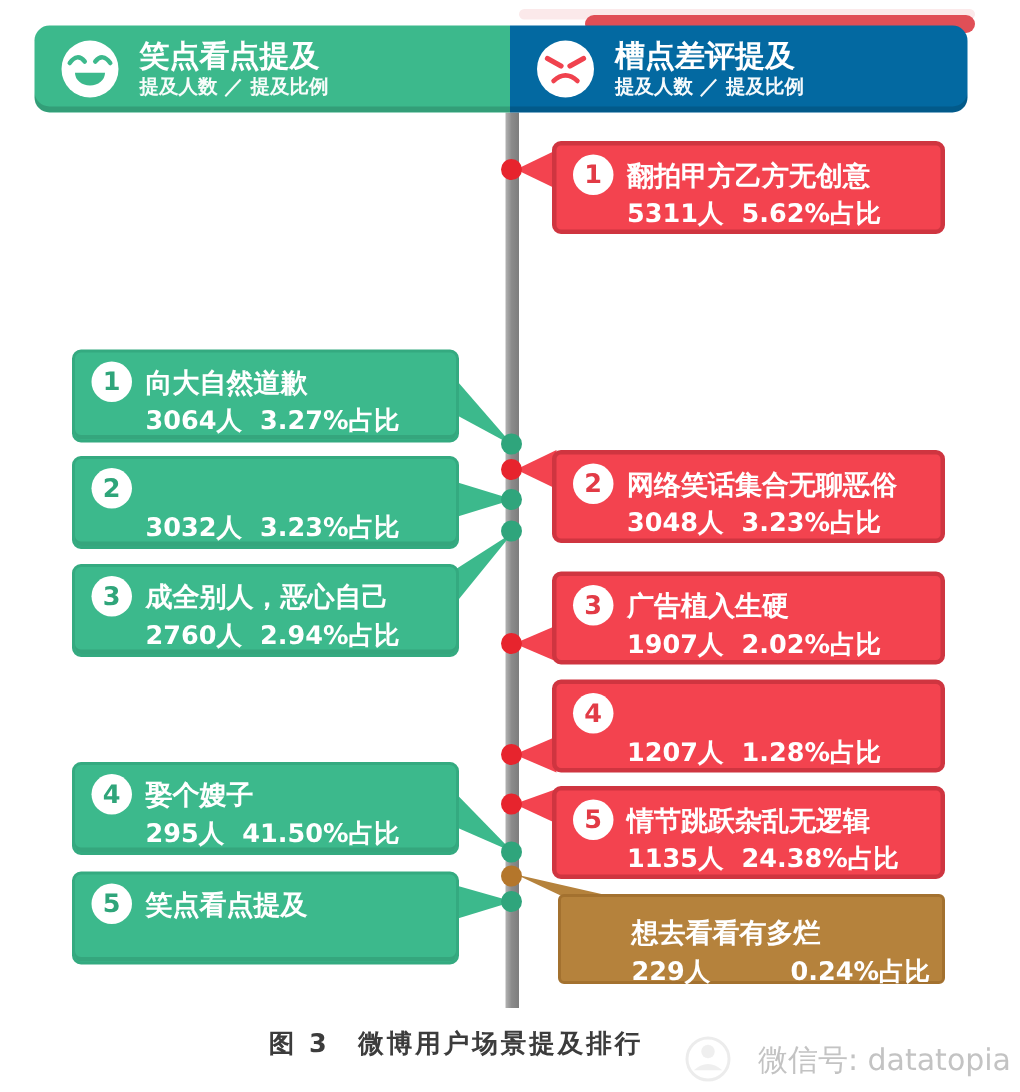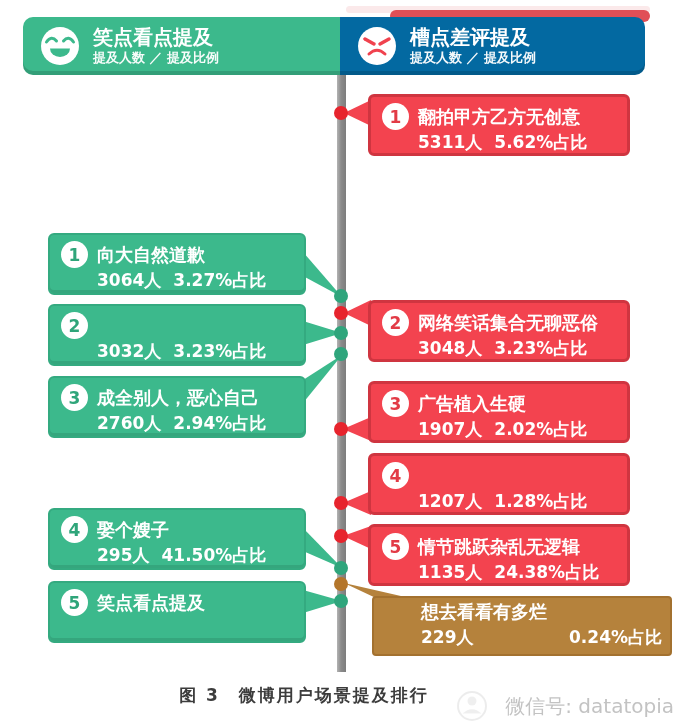--- a/index.html
+++ b/index.html
@@ -42,22 +42,22 @@
     font-size:17px; font-weight:bold; }
   .row2 { display:flex; gap:12px; padding-left:36px; margin-top:1px;
     font-size:17px; font-weight:bold; white-space:nowrap; }
 
   .green-box { left:48px; width:258px; height:62px; background:#3cb98c;
     border:2px solid #34aa80; box-shadow: inset 0 -3px 0 rgba(0,0,0,.10); }
   .green-box .badge { color:#2fa57a; }
   .red-box { left:368px; width:262px; height:62px; background:#f3434f;
     border:3px solid #cf3540; }
   .red-box .badge { color:#e23b46; }
-  .brown-box { left:372px; width:300px; height:60px; background:#b5823c;
-    border:2px solid #a3712f; border-radius:4px; padding:2px 8px 6px 47px; }
+  .brown-box { left:372px; width:258px; height:60px; background:#b5823c;
+    border:2px solid #a3712f; border-radius:4px; padding:12px 8px 6px 47px; }
   .brown-box .title { font-size:18px; font-weight:bold; white-space:nowrap; }
   .brown-box .row2 { padding-left:0; margin-top:2px;justify-content:space-between; }
 
   
   .caption { position:absolute; top:684px; left:0; width:608px; text-align:center;
     font-size:17px; font-weight:bold; color:#3c3c3c; letter-spacing:2px; z-index:5; }
   .watermark { position:absolute; top:693px; right:6px; font-size:20px;
     color:#c3c3c3; z-index:6; white-space:nowrap; }
   .wlogo { position:absolute; top:686px; left:452px; width:44px; height:40px;
     opacity:.55; z-index:6; }

